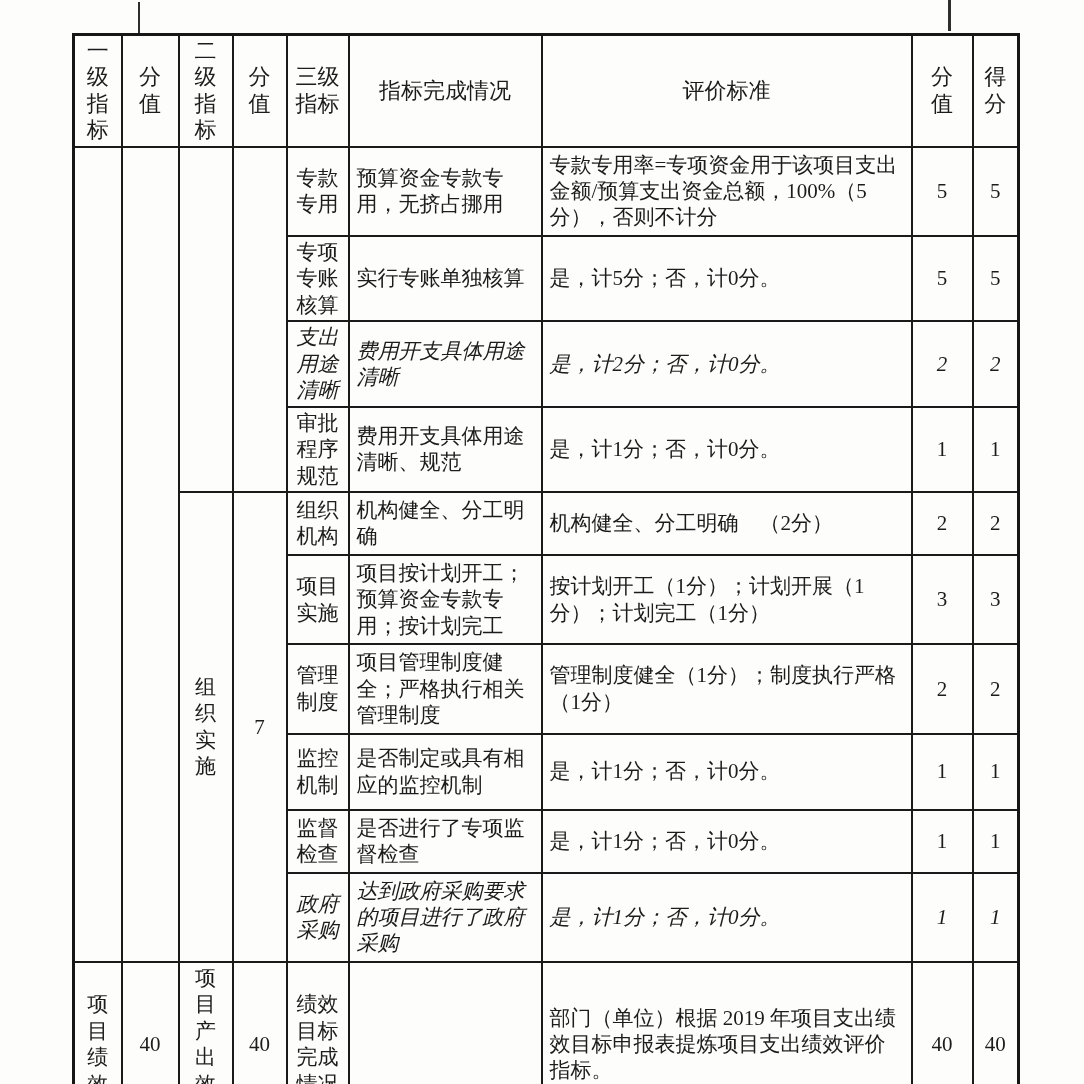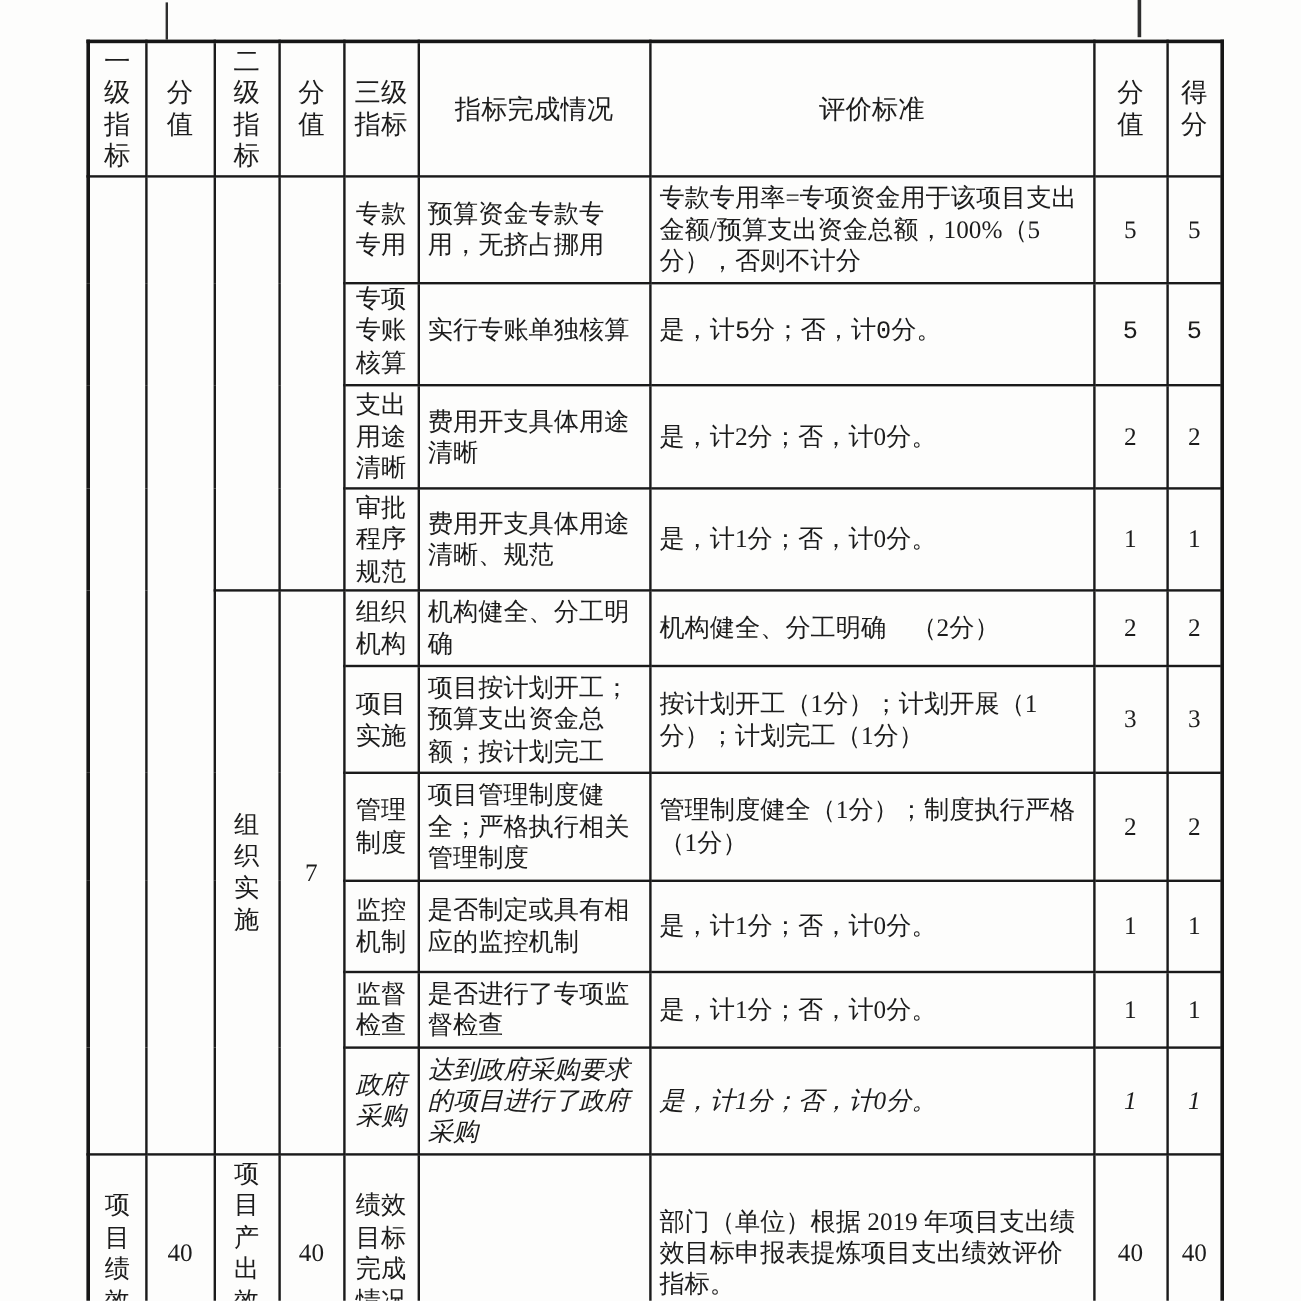--- a/index.html
+++ b/index.html
@@ -32,22 +32,22 @@
     padding:2px;
   }
   td{
     font-size:21px;
     line-height:1.26;
   }
   td.c{text-align:center;padding:2px 4px;}
   td.l{text-align:left;padding:4px 7px;}
   thead tr{height:105px;}
   tbody tr:nth-child(1){height:78px;margin-top:44px;}
-  tbody tr:nth-child(2){height:75px;font-family:Liberation Mono, monospace;}
-  tbody tr:nth-child(3){height:75px;}
+  tbody tr:nth-child(2){height:75px;}
+  tbody tr:nth-child(3){height:75px;font-style:italic;}
   tbody tr:nth-child(4){height:72px;}
   tbody tr:nth-child(5){height:50px;}
   tbody tr:nth-child(6){height:73px;}
   tbody tr:nth-child(7){height:78px;}
   tbody tr:nth-child(8){height:76px;}
   tbody tr:nth-child(9){height:58px;}
   tbody tr:nth-child(10){height:73px;font-style:italic;}
   tbody tr:nth-child(11){height:150px;}
   tbody tr:nth-child(12){height:62px;}
   .tick{position:absolute;background:#2e2e2e;}
@@ -146,21 +146,21 @@
           <td class="c">组织
 机构</td>
           <td class="l">机构健全、分工明确</td>
           <td class="l">机构健全、分工明确　（2分）</td>
           <td class="c">2</td>
           <td class="c">2</td>
         </tr>
         <tr>
           <td class="c">项目
 实施</td>
-          <td class="l">项目按计划开工；预算支出资金总额；按计划完工</td>
+          <td class="l">项目按计划开工；预算资金专款专用；按计划完工</td>
           <td class="l">按计划开工（1分）；计划开展（1分）；计划完工（1分）</td>
           <td class="c">3</td>
           <td class="c">3</td>
         </tr>
         <tr>
           <td class="c">管理
 制度</td>
           <td class="l">项目管理制度健全；严格执行相关管理制度</td>
           <td class="l">管理制度健全（1分）；制度执行严格（1分）</td>
           <td class="c">2</td>

